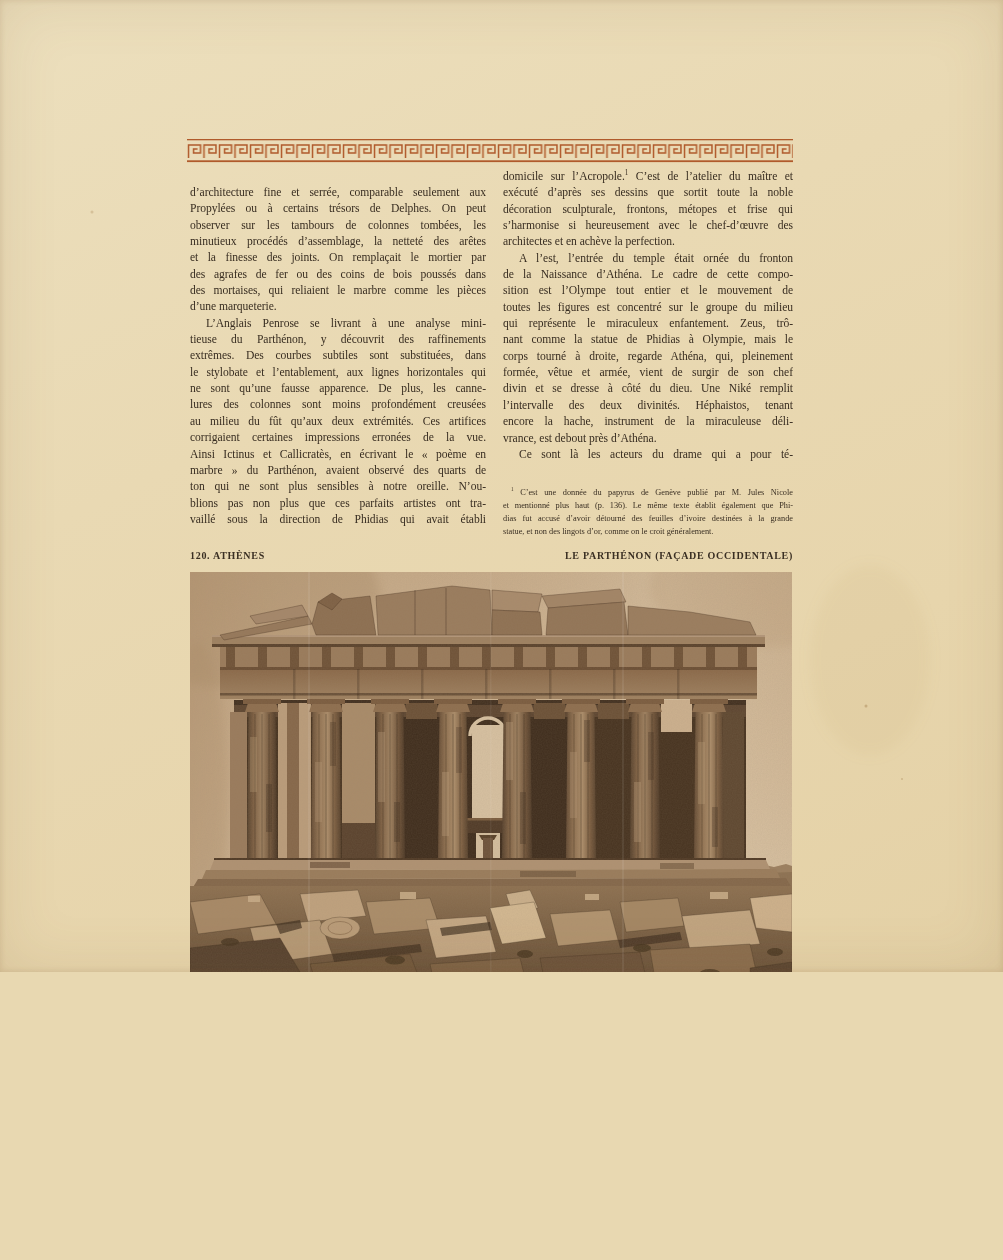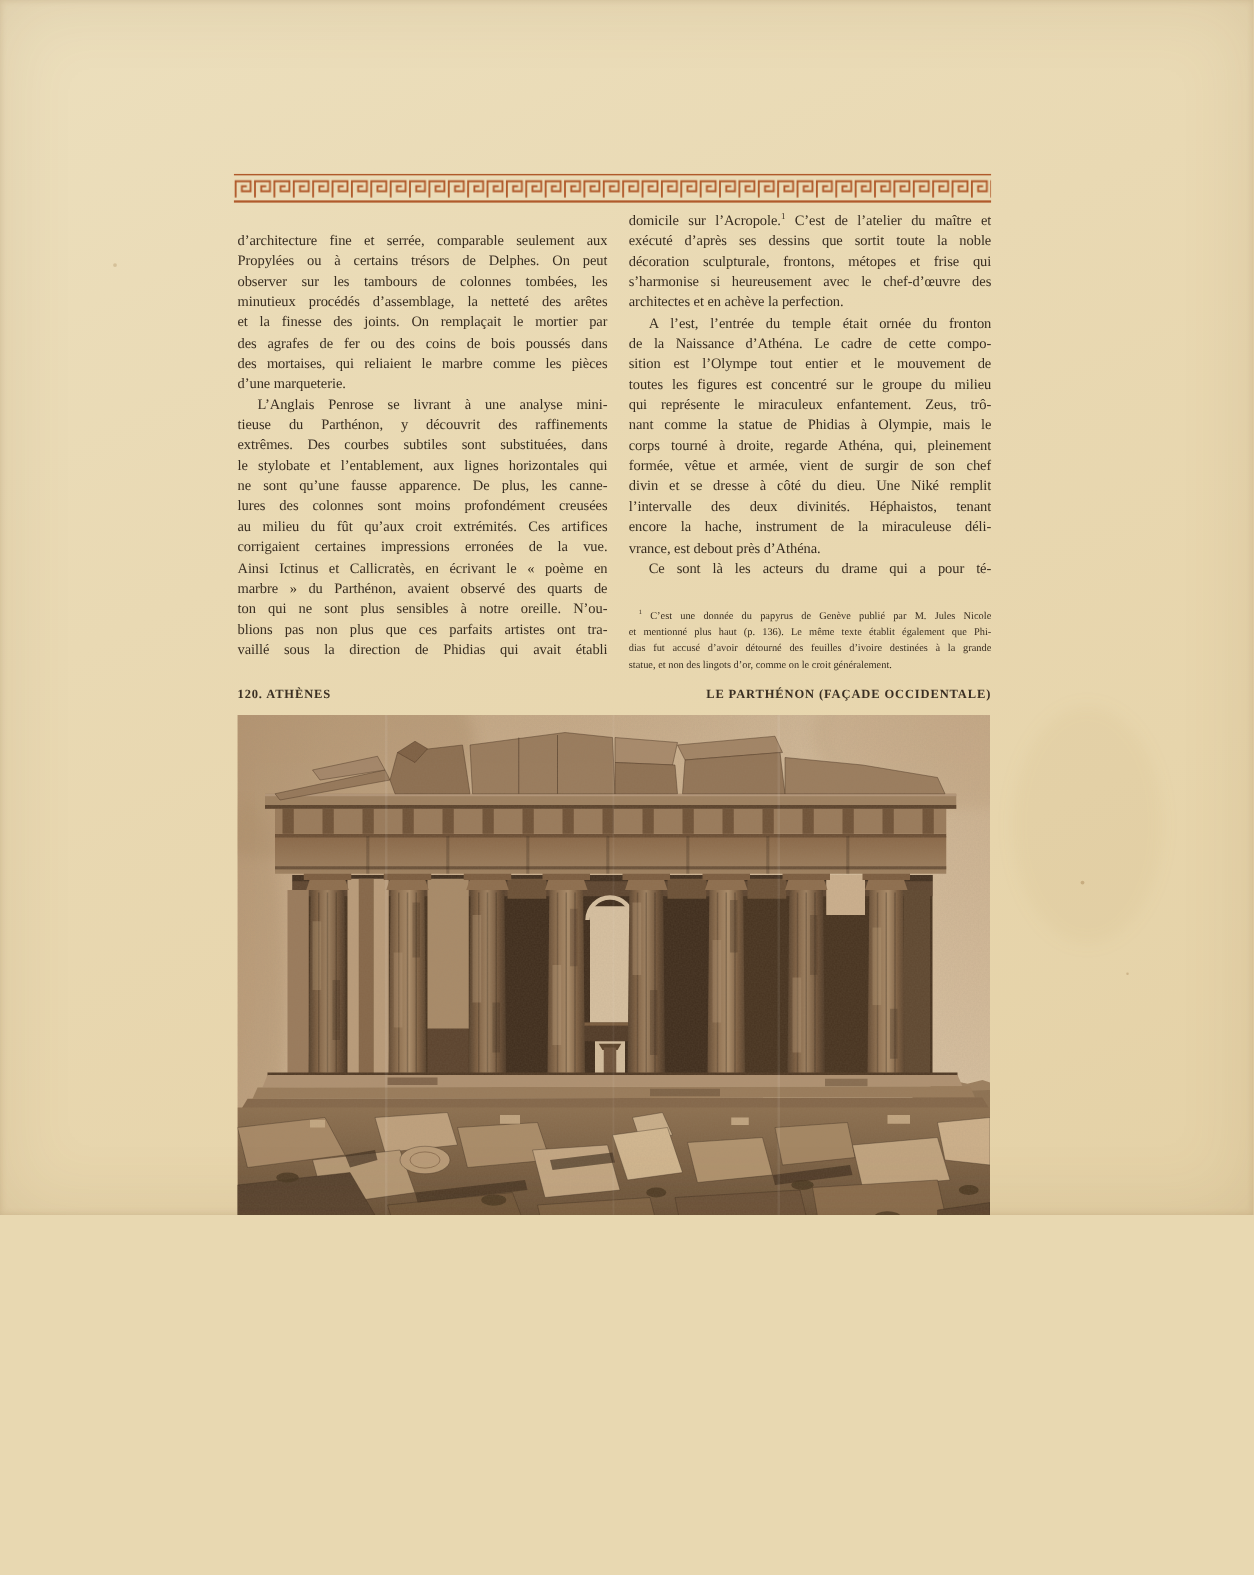--- a/index.html
+++ b/index.html
@@ -52,21 +52,21 @@
     <div class="ln">et la finesse des joints. On remplaçait le mortier par</div>
     <div class="ln">des agrafes de fer ou des coins de bois poussés dans</div>
     <div class="ln">des mortaises, qui reliaient le marbre comme les pièces</div>
     <div class="ln end">d’une marqueterie.</div>
     <div class="ln ind">L’Anglais Penrose se livrant à une analyse mini-</div>
     <div class="ln">tieuse du Parthénon, y découvrit des raffinements</div>
     <div class="ln">extrêmes. Des courbes subtiles sont substituées, dans</div>
     <div class="ln">le stylobate et l’entablement, aux lignes horizontales qui</div>
     <div class="ln">ne sont qu’une fausse apparence. De plus, les canne-</div>
     <div class="ln">lures des colonnes sont moins profondément creusées</div>
-    <div class="ln">au milieu du fût qu’aux croit extrémités. Ces artifices</div>
+    <div class="ln">au milieu du fût qu’aux deux extrémités. Ces artifices</div>
     <div class="ln">corrigaient certaines impressions erronées de la vue.</div>
     <div class="ln">Ainsi Ictinus et Callicratès, en écrivant le « poème en</div>
     <div class="ln">marbre » du Parthénon, avaient observé des quarts de</div>
     <div class="ln">ton qui ne sont plus sensibles à notre oreille. N’ou-</div>
     <div class="ln">blions pas non plus que ces parfaits artistes ont tra-</div>
     <div class="ln">vaillé sous la direction de Phidias qui avait établi</div>
   </div>
 
   <div class="col" style="left:503px;top:169px;width:290px">
     <div class="ln"><span>domicile sur l’Acropole.</span><sup class="fnref">1</sup><span> C’est de l’atelier du maître et</span></div>

